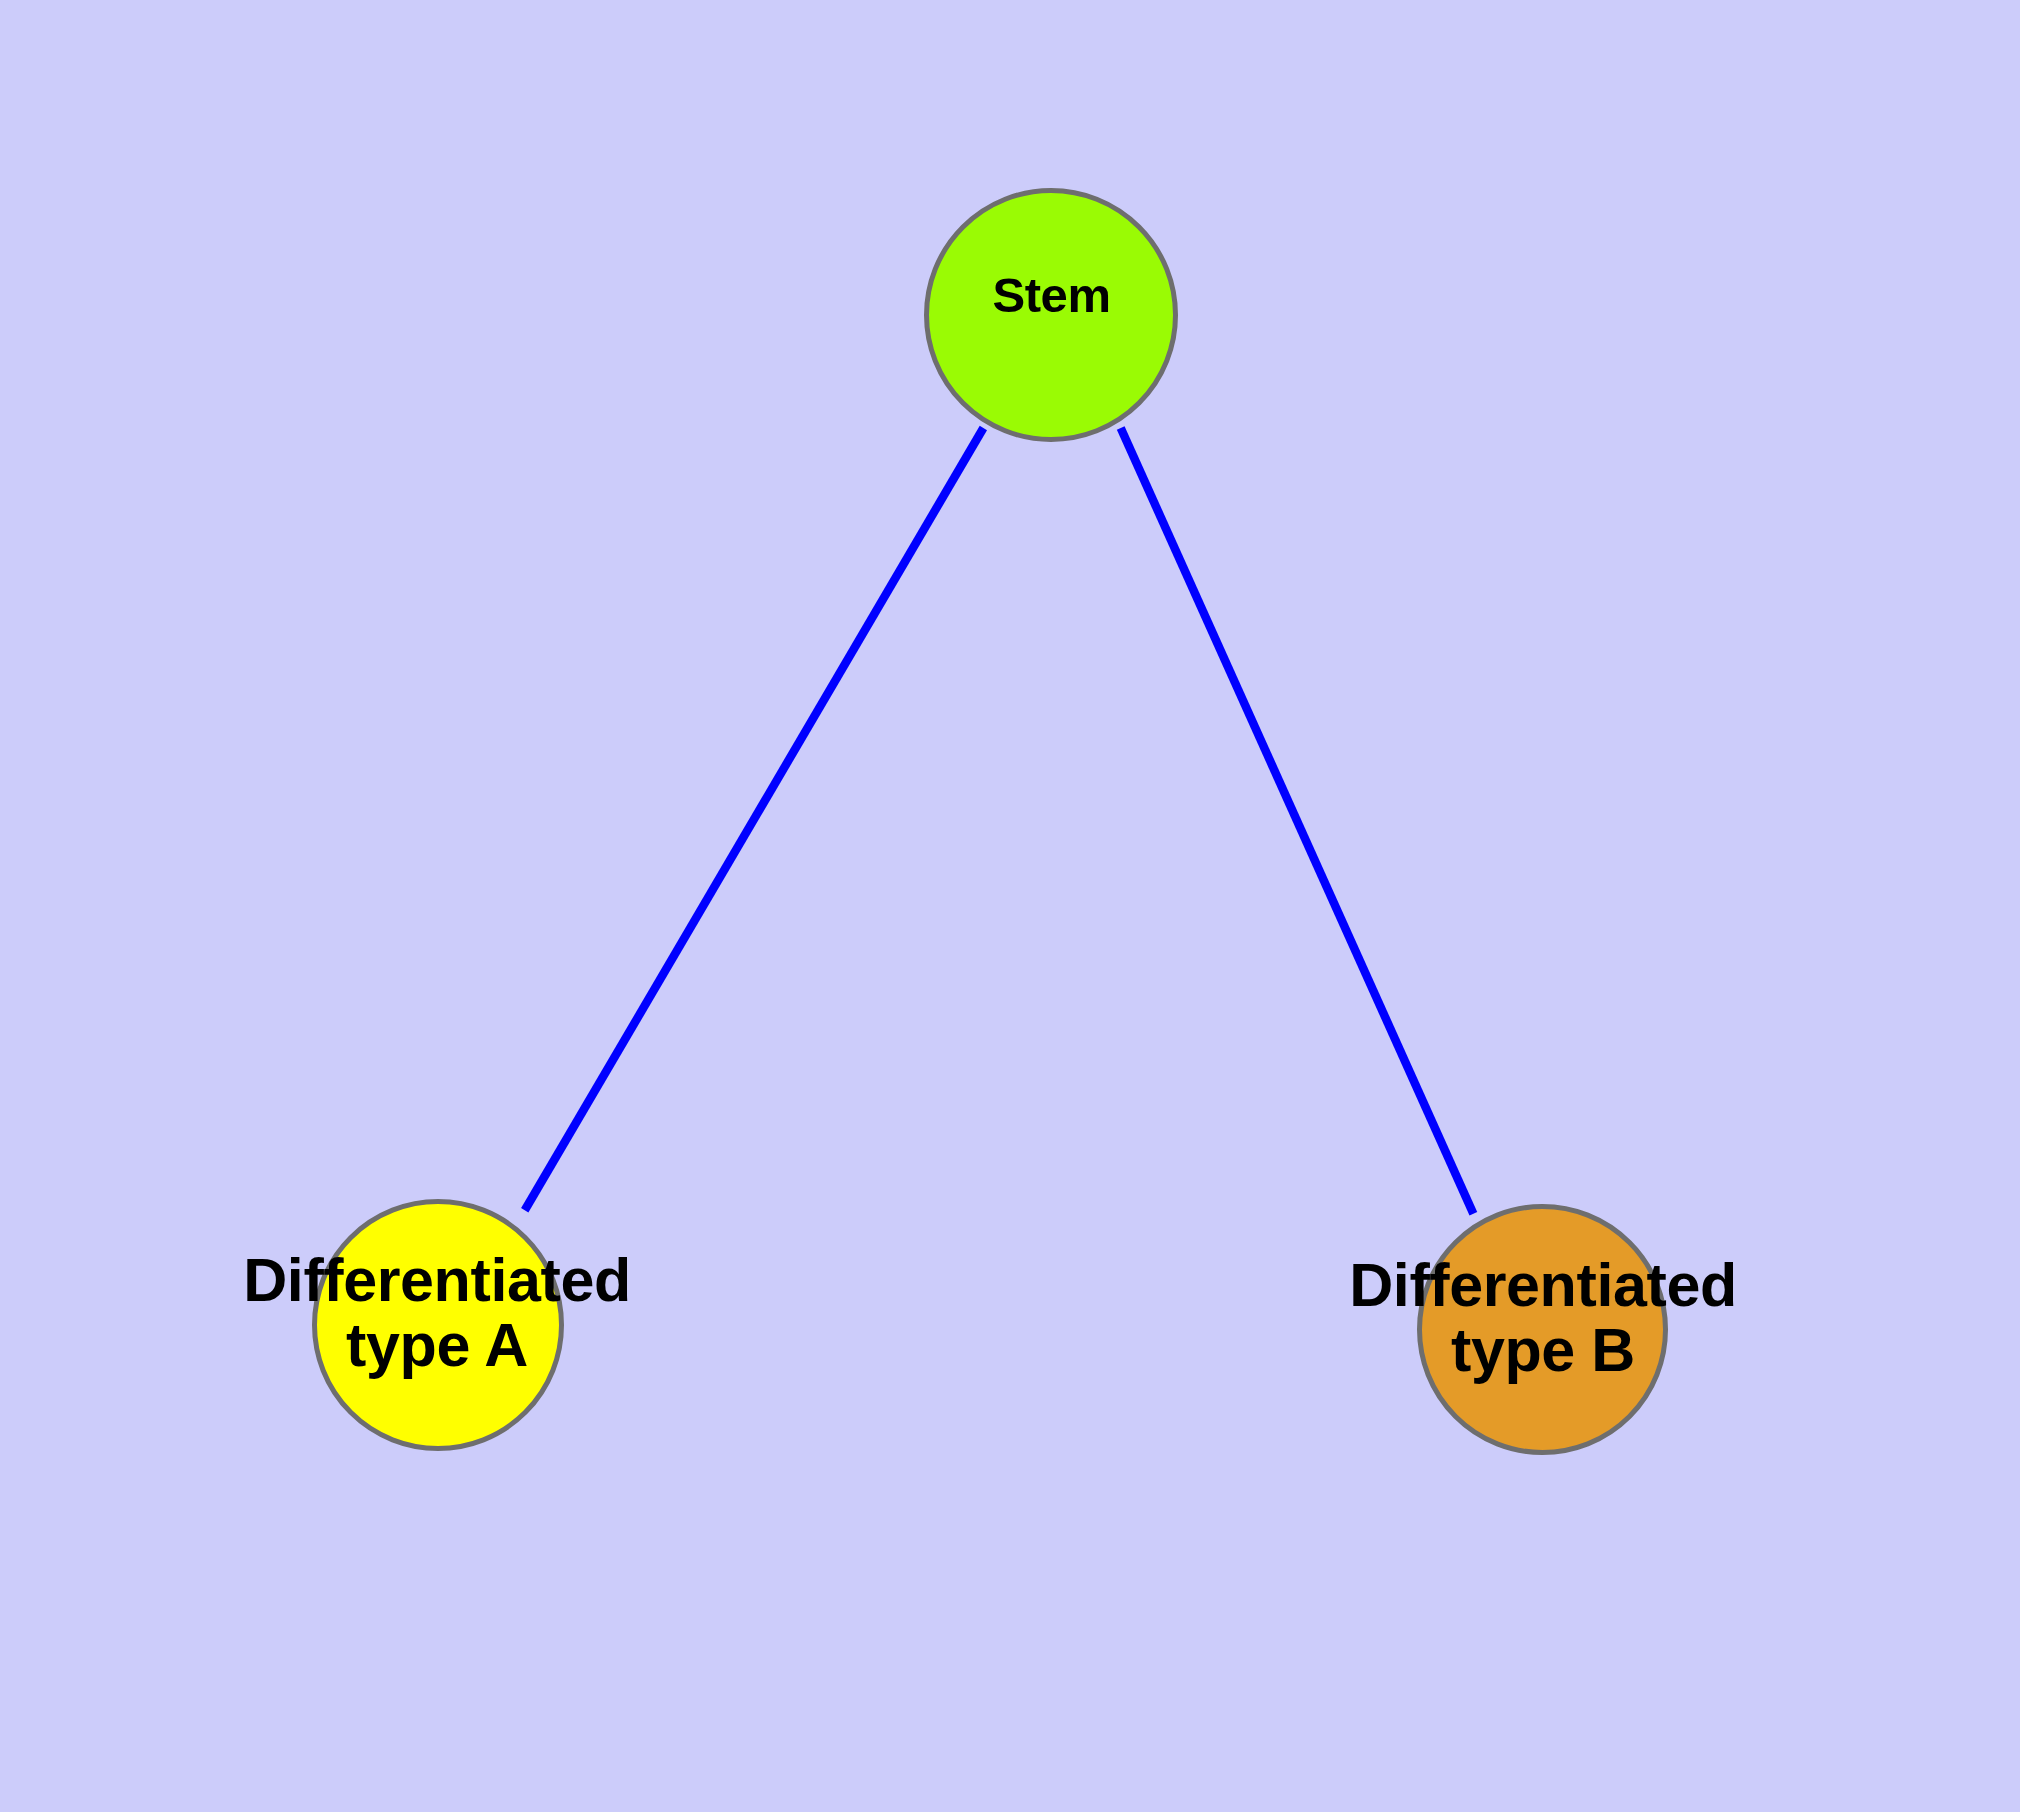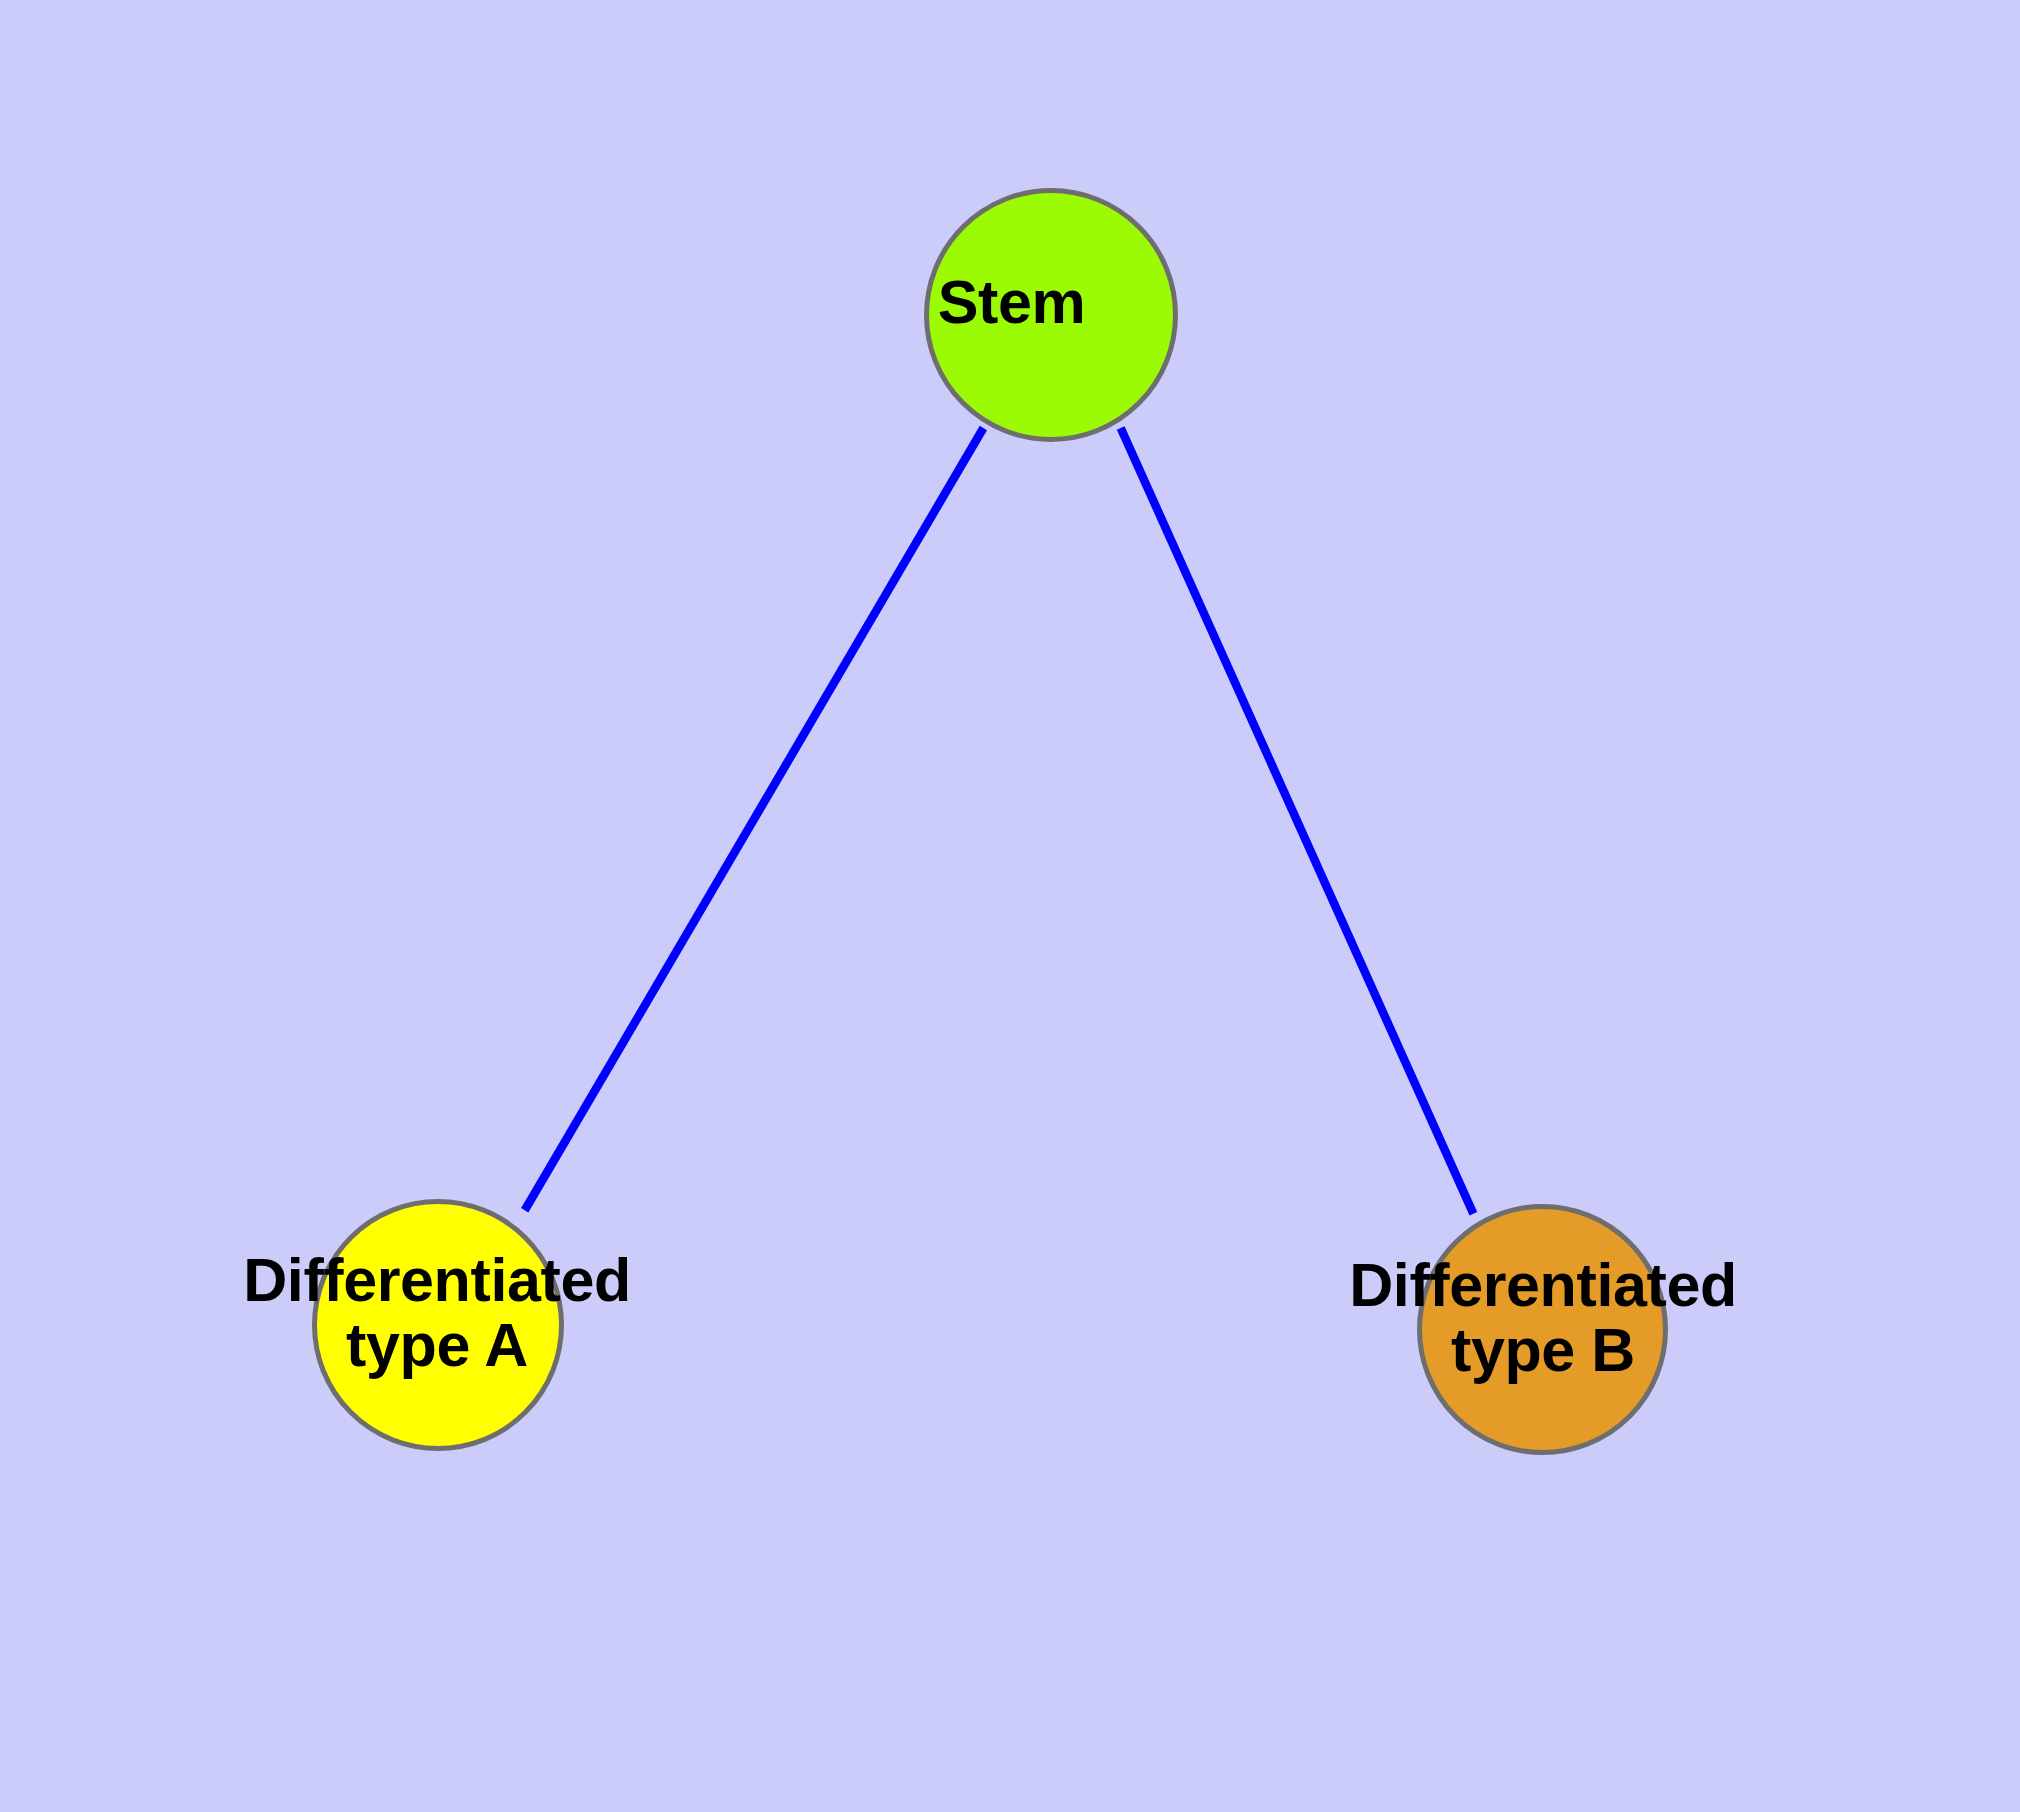--- a/index.html
+++ b/index.html
@@ -54,24 +54,24 @@
     background: #ffff00;
   }
   #node-diff-b {
     left: 1417px;
     top: 1204px;
     width: 251px;
     height: 251px;
     background: #e49b28;
   }
   #label-stem {
-    left: 757px;
+    left: 797px;
     top: 270px;
     width: 509px;
-    font-size: 61px;
+    font-size: 49px;
   }
   #label-diff-a {
     left: 98px;
     top: 1248px;
     width: 678px;
     font-size: 61px;
   }
   #label-diff-b {
     left: 1204px;
     top: 1253px;

